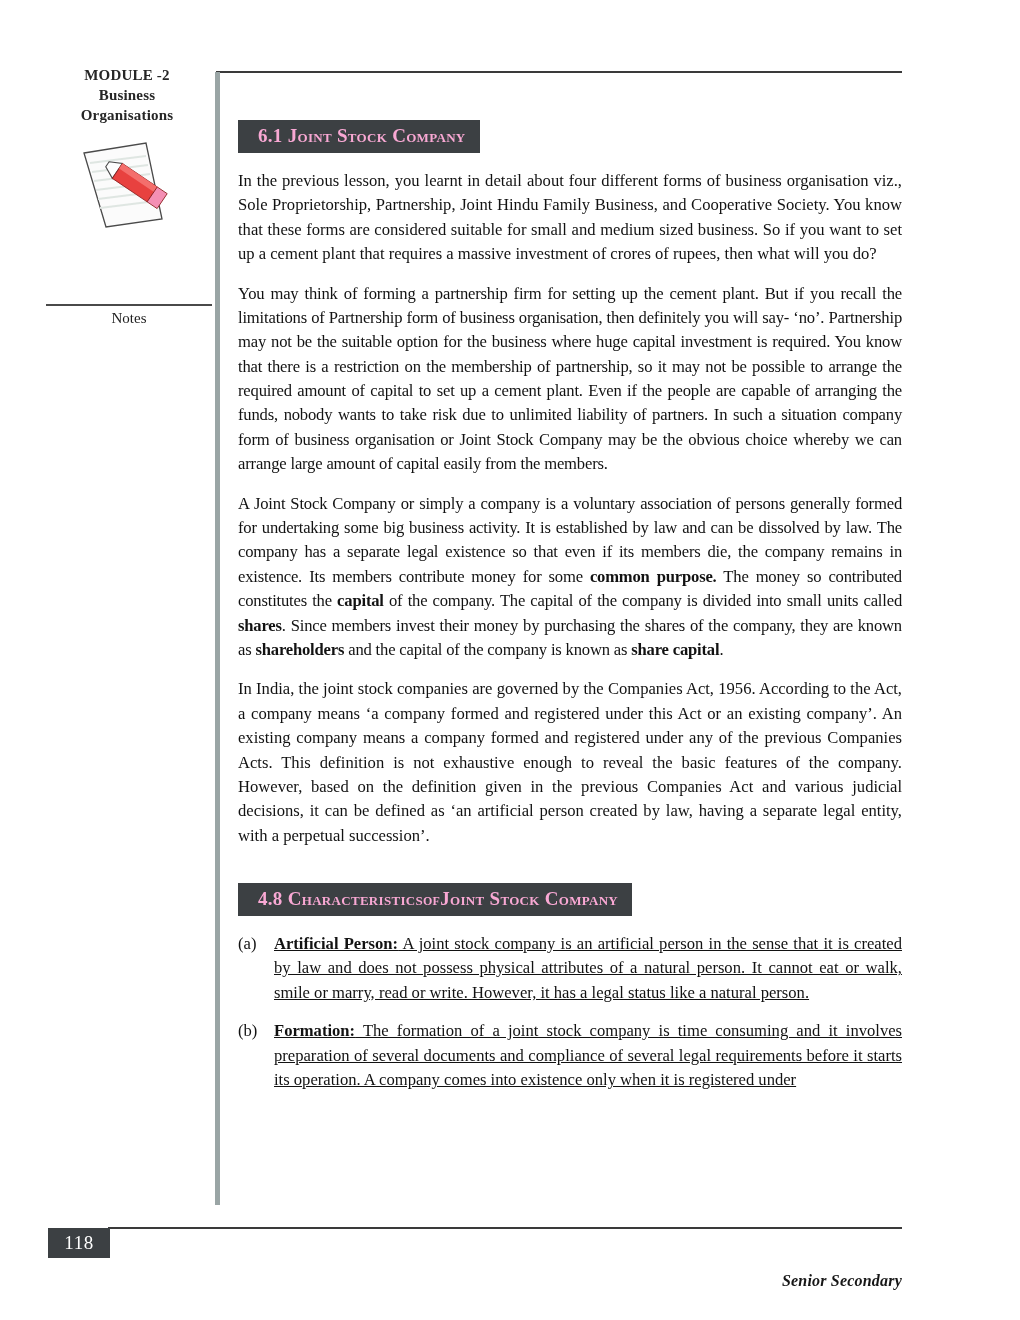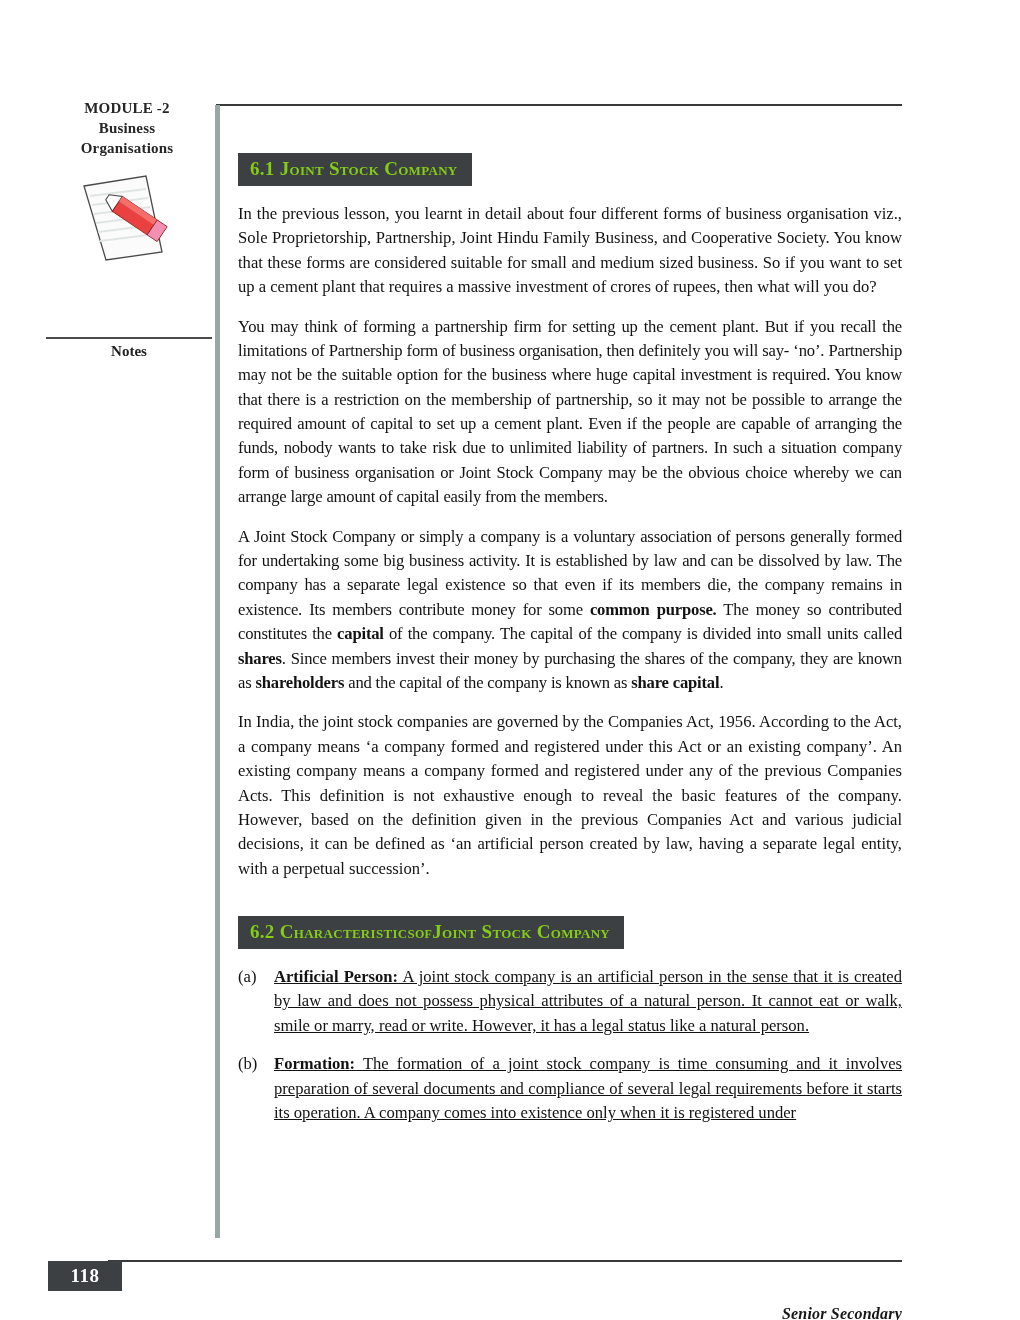--- a/index.html
+++ b/index.html
@@ -12,21 +12,20 @@
     height: 1320px;
     font-family: "Liberation Serif", "DejaVu Serif", serif;
     color: #1a1a1a;
     position: relative;
     overflow: hidden;
   }
 
   .page {
     position: absolute;
     inset: 0;
-    margin-top: 33px;
   }
 
   
   .margin-col {
     position: absolute;
     left: 46px;
     top: 66px;
     width: 162px;
     text-align: center;
   }
@@ -53,21 +52,21 @@
     width: 166px;
     height: 2px;
     background: #4a4a4a;
   }
   .notes-label {
     position: absolute;
     left: 0;
     top: 244px;
     width: 166px;
     text-align: center;
-    font-weight: bold;
+    font-weight: normal;
     font-size: 15px;
     color: #1f1f1f;
   }
 
   
   .top-rule {
     position: absolute;
     left: 216px;
     top: 71px;
     width: 686px;
@@ -87,22 +86,22 @@
   .content {
     position: absolute;
     left: 238px;
     top: 120px;
     width: 664px;
   }
 
   .section-head {
     display: inline-block;
     background: #3c4043;
-    color: #84cc16;
-    padding: 6px 14px 7px 12px;
+    color: #f9a8d4;
+    padding: 6px 14px 7px 20px;
     margin: 0 0 16px 0;
     font-weight: bold;
     font-size: 19px;
     line-height: 1.05;
     letter-spacing: 0.3px;
     white-space: nowrap;
   }
   .section-head .smallcaps {
     font-variant: small-caps;
     font-size: 19px;
@@ -153,25 +152,25 @@
     left: 108px;
     top: 1227px;
     width: 794px;
     height: 2px;
     background: #3a3a3a;
   }
   .page-num {
     position: absolute;
     left: 48px;
     top: 1228px;
-    width: 74px;
+    width: 62px;
     height: 30px;
     background: #3c4043;
     color: #ffffff;
-    font-weight: bold;
+    font-weight: normal;
     font-size: 19px;
     display: flex;
     align-items: center;
     justify-content: center;
     letter-spacing: 0.5px;
   }
   .footer-right {
     position: absolute;
     right: 118px;
     top: 1272px;
@@ -230,21 +229,21 @@
 
     <p class="body">In the previous lesson, you learnt in detail about four different forms of business organisation viz., Sole Proprietorship, Partnership, Joint Hindu Family Business, and Cooperative Society. You know that these forms are considered suitable for small and medium sized business. So if you want to set up a cement plant that requires a massive investment of crores of rupees, then what will you do?</p>
 
     <p class="body tight">You may think of forming a partnership firm for setting up the cement plant. But if you recall the limitations of Partnership form of business organisation, then definitely you will say- ‘no’. Partnership may not be the suitable option for the business where huge capital investment is required. You know that there is a restriction on the membership of partnership, so it may not be possible to arrange the required amount of capital to set up a cement plant. Even if the people are capable of arranging the funds, nobody wants to take risk due to unlimited liability of partners. In such a situation company form of business organisation or Joint Stock Company may be the obvious choice whereby we can arrange large amount of capital easily from the members.</p>
 
     <p class="body tight"><span>A Joint Stock Company or simply a company is a voluntary association of persons generally formed for undertaking some big business activity. It is established by law and can be dissolved by law. The company has a separate legal existence so that even if its members die, the company remains in existence.  Its members contribute money for some </span><b>common purpose.</b><span> The money so contributed constitutes the </span><b>capital</b><span> of the company. The capital of the company is divided into small units called </span><b>shares</b><span>. Since members invest their money by purchasing the shares of the company, they are known as </span><b>shareholders</b><span> and the capital of the company is known as </span><b>share capital</b><span>.</span></p>
 
     <p class="body">In India, the joint stock companies are governed by the Companies Act, 1956. According to the Act, a company means ‘a company formed and registered under this Act or an existing company’. An existing company means a company formed and registered under any of the previous Companies Acts. This definition is not exhaustive enough to reveal the basic features of the company. However, based on the definition given in the previous Companies Act and various judicial decisions, it can be defined as ‘an artificial person created by law, having a separate legal entity, with a perpetual succession’.</p>
 
     <div class="section-head lead-space">
-      <span>6.2</span>
+      <span>4.8</span>
       <span class="smallcaps">Characteristics</span><span class="lc">of</span><span class="smallcaps">Joint Stock Company</span>
     </div>
 
 
     <div class="list-item">
       <div class="list-marker">(a)</div>
       <div class="list-text"><b>Artificial Person:</b><span> A joint stock company is an artificial person in the sense that it is created by law and does not possess physical attributes of a natural person. It cannot eat or walk, smile or marry, read or write. However, it has a legal status like a natural person.</span></div>
     </div>
 
     <div class="list-item">

